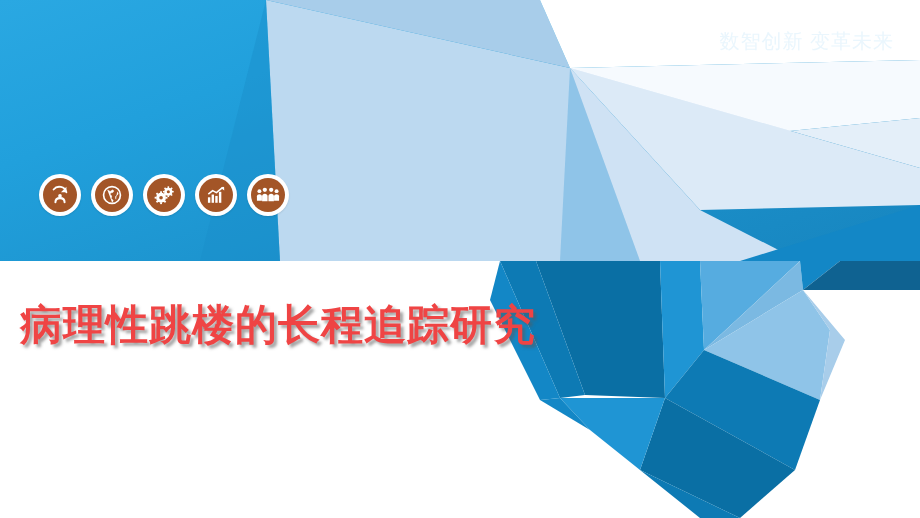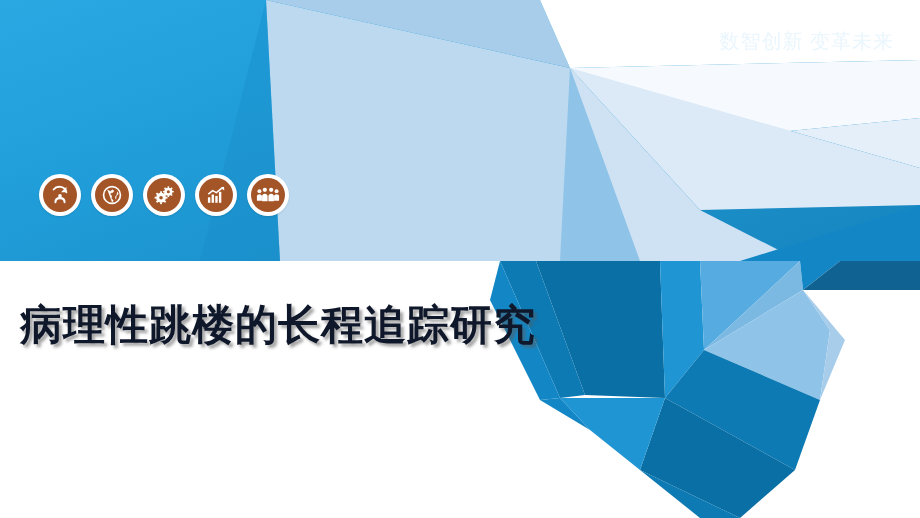--- a/index.html
+++ b/index.html
@@ -81,21 +81,21 @@
   }
   .icon-inner svg { display: block; }
 
   
   .title {
     position: absolute;
     left: 20px;
     top: 297px;
     font-size: 42px;
     font-weight: bold;
-    color: #0f172a;
+    color: #ef4444;
     letter-spacing: 1px;
     white-space: nowrap;
     text-shadow: 3px 3px 3px rgba(90,90,90,0.55);
     font-family: "Liberation Sans", "DejaVu Sans", sans-serif;
   }
 </style>
 </head>
 <body>
 
 <div id="slide">

